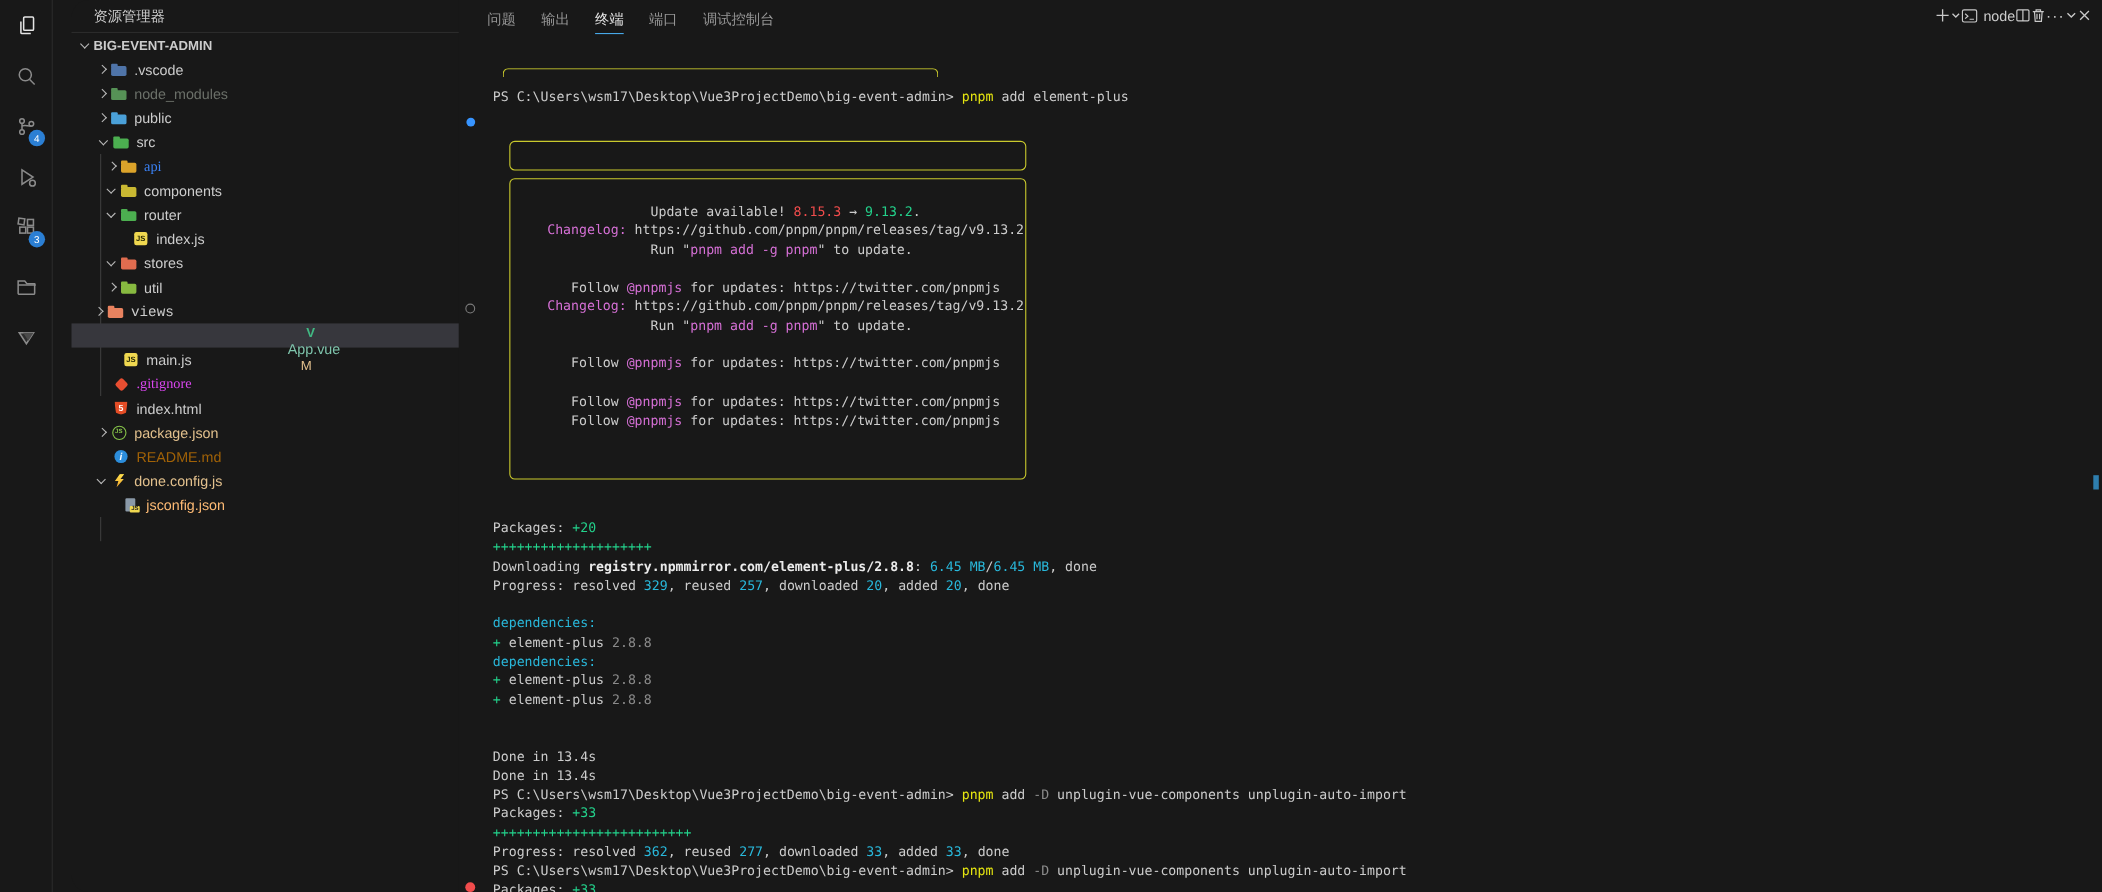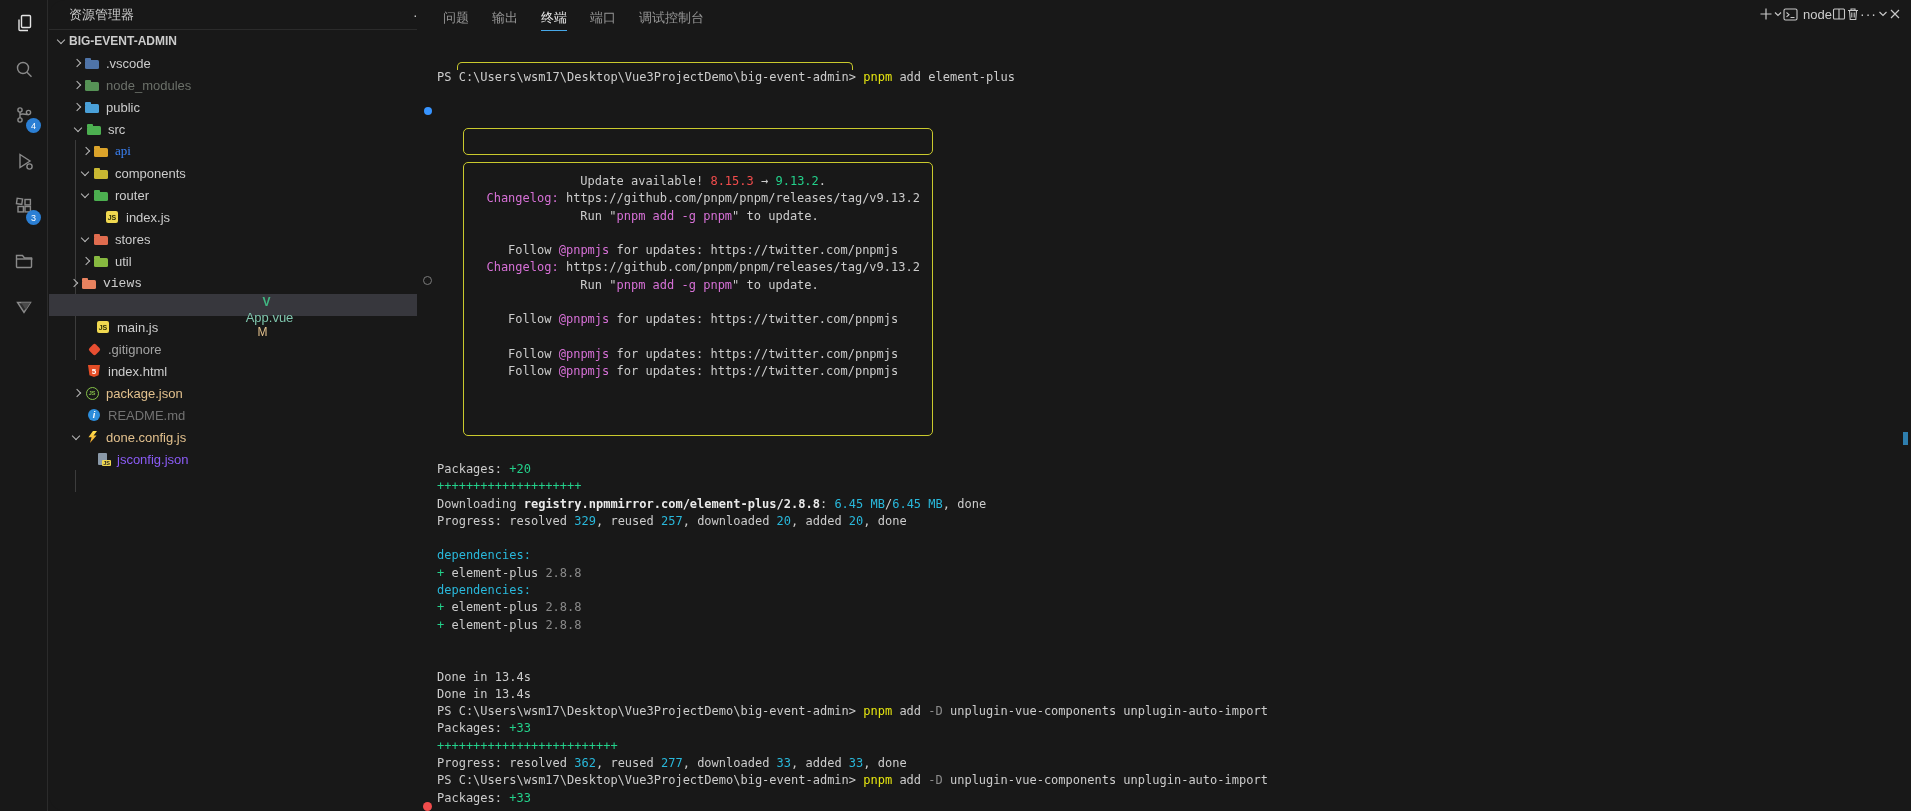--- a/index.html
+++ b/index.html
@@ -6,21 +6,21 @@
     font-family:"Liberation Sans","DejaVu Sans",sans-serif;-webkit-font-smoothing:antialiased;}
   *{box-sizing:border-box;}
   
   #activity-bar{position:absolute;left:0;top:0;width:48px;height:811px;background:#181818;border-right:1px solid #2b2b2b;}
   .ab-item{width:48px;height:46px;display:flex;align-items:center;justify-content:center;position:relative;cursor:pointer;}
   .ab-item svg{display:block;}
   .ab-badge{position:absolute;right:7px;bottom:5px;min-width:15px;height:15px;border-radius:50%;
     background:#2b7fd4;color:#fff;font-size:9px;display:flex;align-items:center;justify-content:center;padding:0 2px;}
   .ab-gap{height:8px;}
   
-  #sidebar{position:absolute;left:49px;top:0;width:396px;height:811px;background:#181818;border-right:1px solid #2b2b2b;color:#cccccc;border-radius:16px;}
+  #sidebar{position:absolute;left:65px;top:0;width:396px;height:811px;background:#181818;border-right:1px solid #2b2b2b;color:#cccccc;border-radius:16px;}
   #sb-title{height:29px;display:flex;align-items:center;padding:0 14px 0 20px;font-size:13px;color:#cccccc;}
   #sb-title .spacer{flex:1;}
   #sb-more{color:#c5c5c5;font-size:14px;letter-spacing:1px;cursor:pointer;}
   .sb-section{height:22px;display:flex;align-items:center;font-size:12px;font-weight:bold;color:#cccccc;padding-left:4px;cursor:pointer;}
   .sb-section.workspace{border-top:1px solid #2b2b2b;height:23px;}
   .chev{width:16px;height:16px;position:relative;flex:none;}
   .chev.r::before{content:"";position:absolute;left:6px;top:5px;width:5px;height:5px;
     border-right:1.2px solid #b8b8b8;border-bottom:1.2px solid #b8b8b8;transform:rotate(-45deg);}
   .chev.d::before{content:"";position:absolute;left:5px;top:4px;width:5px;height:5px;
     border-right:1.2px solid #b8b8b8;border-bottom:1.2px solid #b8b8b8;transform:rotate(45deg);}
@@ -57,21 +57,21 @@
   #tabs{display:flex;padding-left:26px;height:100%;align-items:center;}
   .ptab{font-size:13px;color:#969696;margin-right:23px;cursor:pointer;padding:4px 0 3px 0;border-bottom:1px solid transparent;}
   .ptab.active{color:#e7e7e7;border-bottom:1px solid #47a8e8;}
   #panel-toolbar{position:absolute;right:10px;top:0;height:28px;display:flex;align-items:center;color:#c8c8c8;}
   .tb-btn{display:flex;align-items:center;cursor:pointer;color:#c8c8c8;}
   .tb-btn svg{display:block;}
   #term-chip{display:flex;align-items:center;gap:5px;font-size:13px;color:#cccccc;cursor:pointer;}
   
   #terminal{position:absolute;left:0;top:35px;right:0;bottom:0;}
   .tpre{position:absolute;font-family:"DejaVu Sans Mono","Liberation Mono",monospace;font-size:12px;line-height:17.3px;
-    white-space:pre;margin:0;}
+    white-space:pre;margin:11px;}
   .tline{height:17.3px;white-space:pre;}
   #frag-line{position:absolute;left:40px;top:27px;width:396px;height:8px;border:1px solid #c9c92d;border-bottom:none;
     border-radius:5px 5px 0 0;border-left-width:1px;}
   #box-empty{position:absolute;left:46px;top:93px;width:470px;height:27px;border:1px solid #c9c92d;border-radius:5px;}
   #box-update{position:absolute;left:46px;top:127px;width:470px;height:274px;border:1px solid #c9c92d;border-radius:5px;overflow:hidden;}
   #box-update .inner{padding:10px 0 0 8px;}
   #dot-blue{position:absolute;left:7px;top:72px;width:8px;height:8px;border-radius:50%;background:#3794ff;}
   #ring-gray{position:absolute;left:6px;top:241px;width:9px;height:9px;border-radius:50%;border:1.5px solid #7a7a7a;}
   #dot-red{position:absolute;left:6px;top:767px;width:9px;height:9px;border-radius:50%;background:#f14c4c;}
   #scroll-marker{position:absolute;right:3px;top:397px;width:5px;height:13px;background:#2e7eae;}
@@ -216,50 +216,50 @@
         <span class="spacer"></span>
         <span class="gitM">M</span>
       </div>
       <div class="trow" style="padding-left: 46px;">
         <span class="ticon js"></span>
         <span class="label" style="color: rgb(204, 204, 204);">main.js</span>
         <span class="spacer"></span>
       </div>
       <div class="trow" style="padding-left: 37px;">
         <span class="ticon git"></span>
-        <span class="label" style="color: #a3a3a3;">.gitignore</span>
+        <span class="label" style="color: #d946ef; font-family: Liberation Serif, serif;">.gitignore</span>
         <span class="spacer"></span>
       </div>
       <div class="trow" style="padding-left: 37px;">
         <span class="ticon html"></span>
         <span class="label" style="color: rgb(204, 204, 204);">index.html</span>
         <span class="spacer"></span>
       </div>
       <div class="trow" style="padding-left: 19px;">
         <span class="chev r"></span>
         <span class="ticon nodejs"></span>
         <span class="label" style="color: rgb(226, 192, 141);">package.json</span>
         <span class="spacer"></span>
         <span class="gitM">M</span>
       </div>
       <div class="trow" style="padding-left: 37px;">
         <span class="ticon readme"></span>
-        <span class="label" style="color: #737373;">README.md</span>
+        <span class="label" style="color: #a16207;">README.md</span>
         <span class="spacer"></span>
       </div>
       <div class="trow" style="padding-left: 19px;">
         <span class="chev d"></span>
         <span class="ticon vite"></span>
         <span class="label" style="color: rgb(226, 192, 141);">done.config.js</span>
         <span class="spacer"></span>
         <span class="gitM">M</span>
       </div>
       <div class="trow" style="padding-left: 46px;">
         <span class="ticon jsconfig"></span>
-        <span class="label" style="color: #8b5cf6;">jsconfig.json</span>
+        <span class="label" style="color: #fdba74;">jsconfig.json</span>
         <span class="spacer"></span>
       </div>
     </div>
 </div>
 
 <div id="panel">
   <div id="panel-header">
     <div id="tabs">
         <div class="ptab">问题</div>
         <div class="ptab">输出</div>

